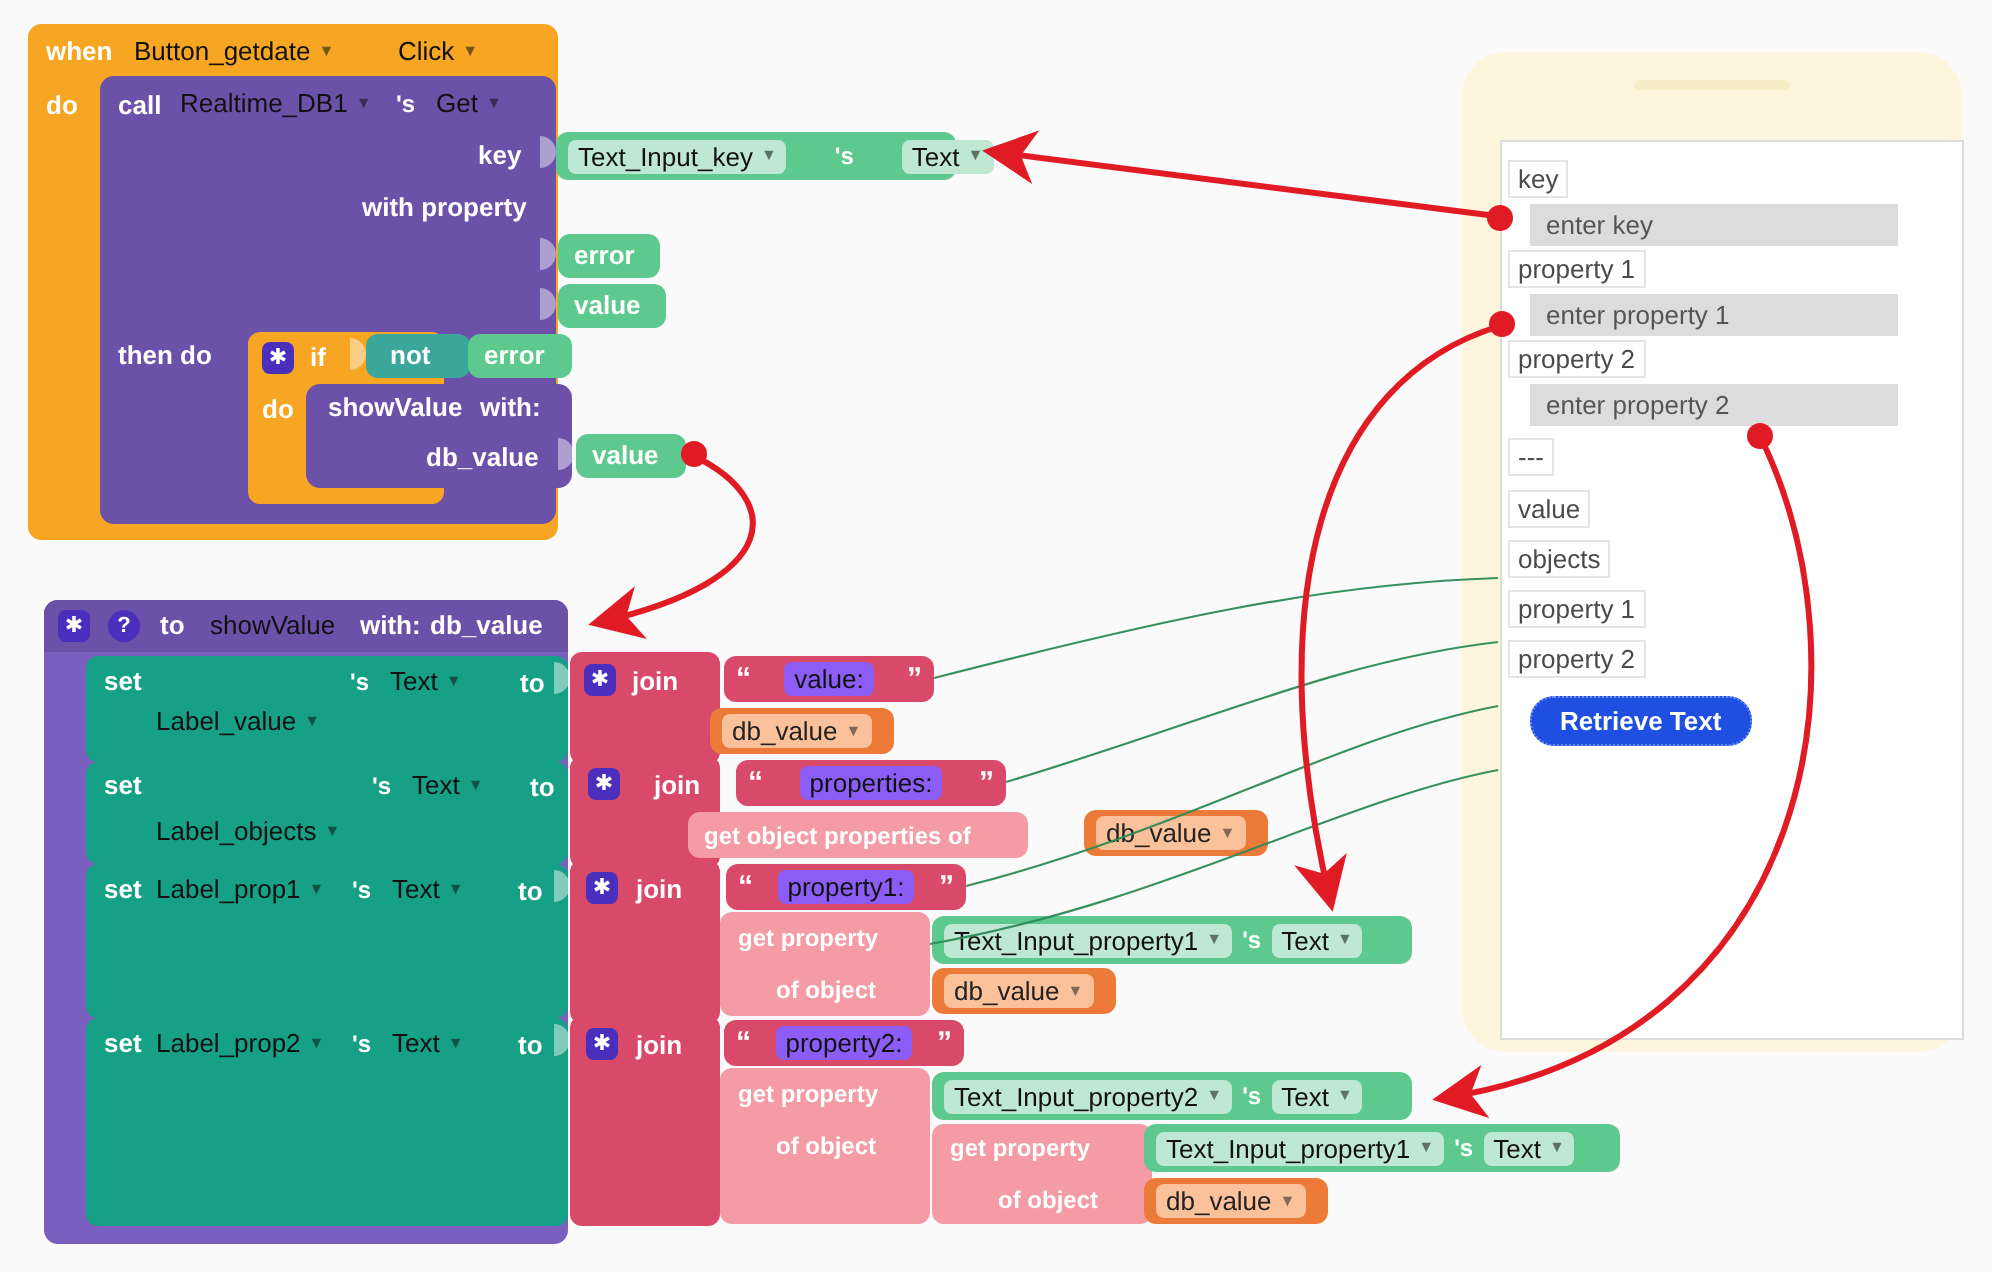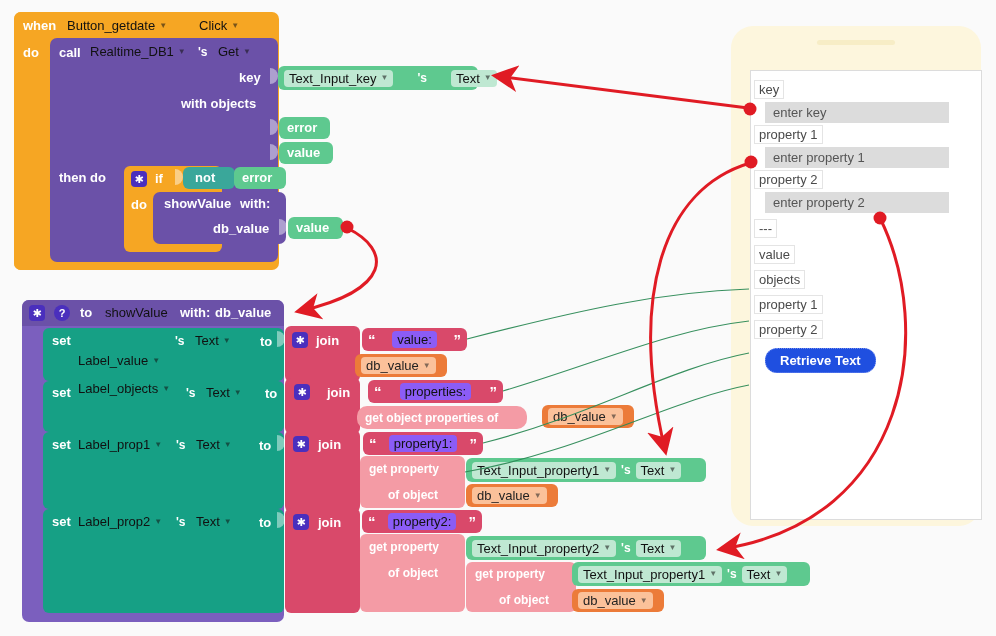--- a/index.html
+++ b/index.html
@@ -137,21 +137,21 @@
       <span>Text_Input_key</span>
       <span class="caret">▼</span>
     </span>
     <span class="lbl sm">'s</span>
     <span class="field">
       <span>Text</span>
       <span class="caret">▼</span>
     </span>
   </div>
 
-  <div class="blk lbl" style="left:181px;top:96px;">with objects</div>
+  <div class="blk lbl" style="left:181px;top:96px;">with property</div>
 
   <div class="notch" style="left:270px;top:119px;"></div>
   <div class="blk green" style="left:279px;top:117px;width:51px;height:22px;">
     <span class="lbl" style="position:absolute;left:8px;top:3px;">error</span>
   </div>
   <div class="notch" style="left:270px;top:144px;"></div>
   <div class="blk green" style="left:279px;top:142px;width:54px;height:22px;">
     <span class="lbl" style="position:absolute;left:8px;top:3px;">value</span>
   </div>
 
@@ -198,21 +198,21 @@
   <div class="blk lbl sm" style="left:175px;top:334px;">'s</div>
   <div class="blk field" style="left:190px;top:332px;">
     <span>Text</span>
     <span class="caret">▼</span>
   </div>
   <div class="blk lbl" style="left:260px;top:334px;">to</div>
   <div class="notch" style="left:277px;top:331px;"></div>
 
   <div class="blk teal" style="left:43px;top:381px;width:241px;height:51px;"></div>
   <div class="blk lbl" style="left:52px;top:385px;">set</div>
-  <div class="blk field" style="left:73px;top:380px;">
+  <div class="blk field" style="left:73px;top:407px;">
     <span>Label_objects</span>
     <span class="caret">▼</span>
   </div>
   <div class="blk lbl sm" style="left:186px;top:386px;">'s</div>
   <div class="blk field" style="left:201px;top:384px;">
     <span>Text</span>
     <span class="caret">▼</span>
   </div>
   <div class="blk lbl" style="left:265px;top:386px;">to</div>
 
@@ -260,21 +260,21 @@
   </div>
 
   <div class="blk pink" style="left:285px;top:378px;width:75px;height:56px;"></div>
   <div class="blk gear" style="left:294px;top:384px;">✱</div>
   <div class="blk lbl" style="left:327px;top:385px;">join</div>
   <div class="blk pink row" style="left:368px;top:380px;width:135px;height:23px;padding:0 6px;justify-content:space-between;">
     <span class="quote">“</span>
     <span class="field">properties:</span>
     <span class="quote">”</span>
   </div>
-  <div class="blk pinklite row" style="left:357px;top:406px;width:170px;height:23px;padding:0 8px;border-radius:10px;">
+  <div class="blk pinklite row" style="left:344px;top:406px;width:170px;height:23px;padding:0 8px;">
     <span class="lbl sm">get object properties of</span>
   </div>
   <div class="blk varo row" style="left:542px;top:405px;width:92px;height:23px;padding:0 6px;">
     <span class="field">
       <span>db_value</span>
       <span class="caret">▼</span>
     </span>
   </div>
 
   <div class="blk pink" style="left:285px;top:430px;width:75px;height:82px;"></div>

